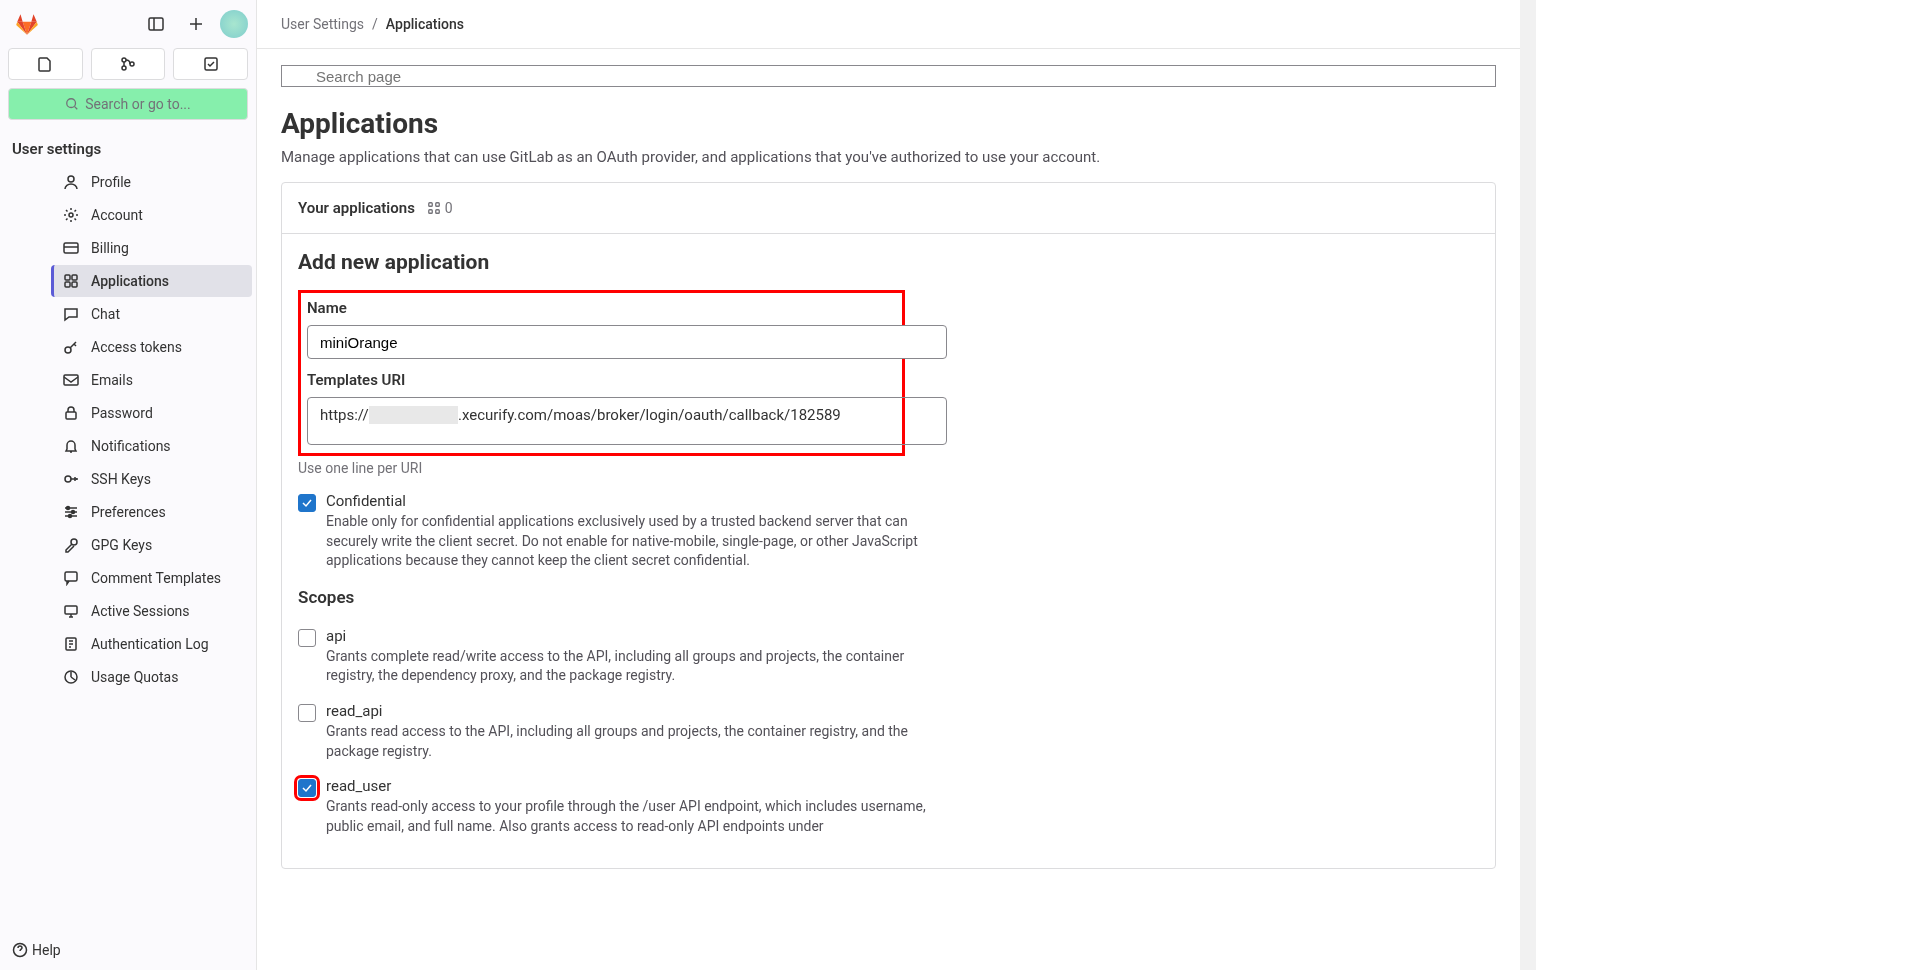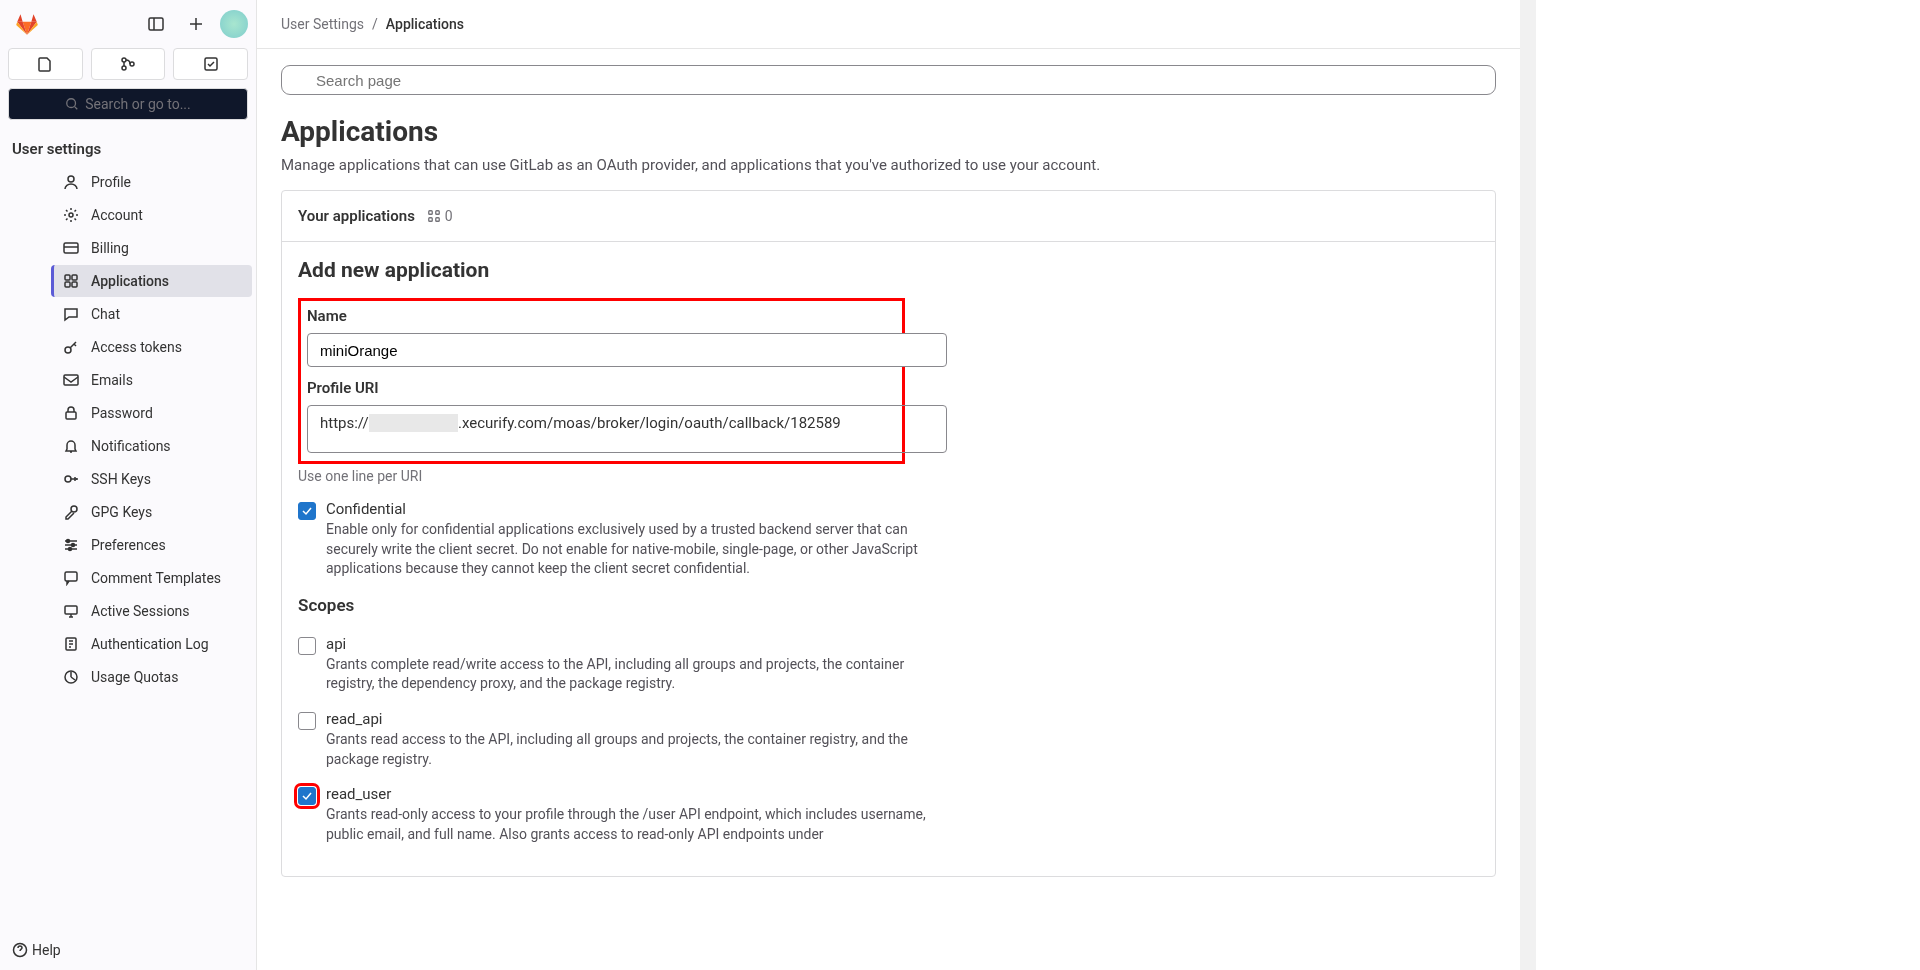--- a/index.html
+++ b/index.html
@@ -12,40 +12,40 @@
     .sidebar-top { padding: 8px; display: flex; align-items: center; gap: 8px; }
     .logo { width: 30px; height: 30px; display: flex; align-items: center; justify-content: center; margin-left: 4px; }
     .logo svg { width: 26px; height: 26px; }
     .spacer { flex: 1; }
     .sidebar-top-icon { width: 32px; height: 32px; display: flex; align-items: center; justify-content: center; border-radius: 4px; cursor: pointer; }
     .avatar { width: 28px; height: 28px; border-radius: 50%; background: radial-gradient(circle, #a8e6cf 0%, #7fcdcd 100%); }
     
     .top-tabs { display: flex; gap: 8px; padding: 0 8px 8px; }
     .top-tab { flex: 1; height: 32px; border: 1px solid #dcdcde; border-radius: 4px; background: #fff; display: flex; align-items: center; justify-content: center; cursor: pointer; }
     
-    .search-btn { margin: 0 8px 12px; height: 32px; border: 1px solid #dcdcde; border-radius: 4px; background: #0f172a; display: flex; align-items: center; justify-content: center; gap: 6px; cursor: pointer; color: #737278; }
+    .search-btn { margin: 0 8px 12px; height: 32px; border: 1px solid #dcdcde; border-radius: 4px; background: #86efac; display: flex; align-items: center; justify-content: center; gap: 6px; cursor: pointer; color: #737278; }
     
     .section-header { padding: 8px 12px; font-weight: 600; font-size: 15px; color: #333; }
     
     .nav-list { list-style: none; padding: 0 4px; margin-left: 47px; }
     .nav-item { display: flex; align-items: center; gap: 12px; padding: 8px 12px; border-radius: 4px; cursor: pointer; color: #333; margin-bottom: 1px; }
     .nav-item.active { background: #e1e1e8; border-left: 3px solid #5b5bd6; padding-left: 9px; font-weight: 500; }
     .nav-icon { width: 16px; height: 16px; flex-shrink: 0; display: flex; align-items: center; justify-content: center; }
     
     .help-item { margin-top: auto; padding: 12px; display: flex; align-items: flex-end; gap: 4px; cursor: pointer; }
     
     
     .main { flex: 1; overflow-y: auto; position: relative; }
     .breadcrumb { padding: 16px 24px; border-bottom: 1px solid #e5e5e5; display: flex; gap: 8px; align-items: center; color: #737278; }
     .breadcrumb a { color: #737278; text-decoration: none; }
     .breadcrumb .current { color: #333; font-weight: 500; }
     
     .content { padding: 16px 24px; }
     
-    .search-page { width: 100%; height: 30px; border: 1px solid #89888d; border-radius: 9px; padding: 0 12px 0 34px; font-size: 15px; position: relative; }
+    .search-page { width: 100%; height: 22px; border: 1px solid #89888d; border-radius: 0; padding: 0 12px 0 34px; font-size: 15px; position: relative; }
     .search-wrapper { position: relative; margin-bottom: 20px; }
     .search-wrapper .search-icon-inner { position: absolute; left: 10px; top: 50%; transform: translateY(-50%); color: #737278; }
     
     h1 { font-size: 28px; font-weight: 700; margin-bottom: 8px; color: #333; }
     .page-desc { color: #535158; font-size: 15px; margin-bottom: 16px; }
     
     .card { border: 1px solid #dcdcde; border-radius: 4px; }
     .card-header { padding: 16px; border-bottom: 1px solid #dcdcde; display: flex; align-items: center; gap: 12px; }
     .card-header-title { font-weight: 600; font-size: 15px; }
     .card-header-badge { display: flex; align-items: center; gap: 4px; color: #737278; }
@@ -230,38 +230,38 @@
             <svg width="16" height="16" viewBox="0 0 16 16">
               <circle cx="5" cy="8" r="3"></circle>
               <path d="M8 8h6M12 6v4M14 7v2"></path>
             </svg>
           </span>
           <span>SSH Keys</span>
         </li>
       <li class="nav-item">
           <span class="nav-icon">
             <svg width="16" height="16" viewBox="0 0 16 16">
-              <circle cx="11" cy="5" r="3"></circle>
-              <path d="M9 7l-6 6v2h2l6-6"></path>
-            </svg>
-          </span>
-          <span>GPG Keys</span>
-        </li>
-      <li class="nav-item">
-          <span class="nav-icon">
-            <svg width="16" height="16" viewBox="0 0 16 16">
               <line x1="2" y1="4" x2="14" y2="4"></line>
               <line x1="2" y1="8" x2="14" y2="8"></line>
               <line x1="2" y1="12" x2="14" y2="12"></line>
               <circle cx="5" cy="4" r="1.5" fill="currentColor"></circle>
               <circle cx="10" cy="8" r="1.5" fill="currentColor"></circle>
               <circle cx="7" cy="12" r="1.5" fill="currentColor"></circle>
             </svg>
           </span>
           <span>Preferences</span>
+        </li>
+      <li class="nav-item">
+          <span class="nav-icon">
+            <svg width="16" height="16" viewBox="0 0 16 16">
+              <circle cx="11" cy="5" r="3"></circle>
+              <path d="M9 7l-6 6v2h2l6-6"></path>
+            </svg>
+          </span>
+          <span>GPG Keys</span>
         </li>
       <li class="nav-item">
           <span class="nav-icon">
             <svg width="16" height="16" viewBox="0 0 16 16">
               <rect x="2" y="2" width="12" height="9" rx="1.5"></rect>
               <path d="M6 11l-2 3v-3"></path>
             </svg>
           </span>
           <span>Comment Templates</span>
         </li>
@@ -340,21 +340,21 @@
         </div>
         <div class="card-body">
           <h2 class="form-title">Add new application</h2>
 
           <div class="red-box-1">
             <div class="form-group">
               <label class="form-label">Name</label>
               <input class="form-input" type="text" value="miniOrange" style="">
             </div>
             <div class="form-group">
-              <label class="form-label">Profile URI</label>
+              <label class="form-label">Templates URI</label>
               <div class="form-textarea" contenteditable="true" style=""><span>https://</span><span class="redacted">xxxxxxxxxxxx</span><span>.xecurify.com/moas/broker/login/oauth/callback/182589</span></div>
             </div>
           </div>
           <p class="form-hint">Use one line per URI</p>
 
           <div style="height:16px"></div>
 
           <div class="checkbox-group">
             <div class="checkbox checked">
                 <svg width="12" height="12" viewBox="0 0 12 12" stroke="#fff" stroke-width="2">

